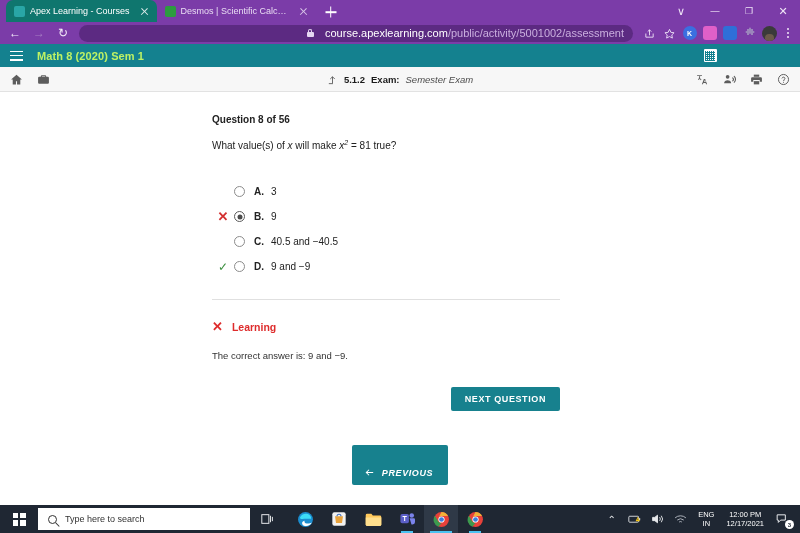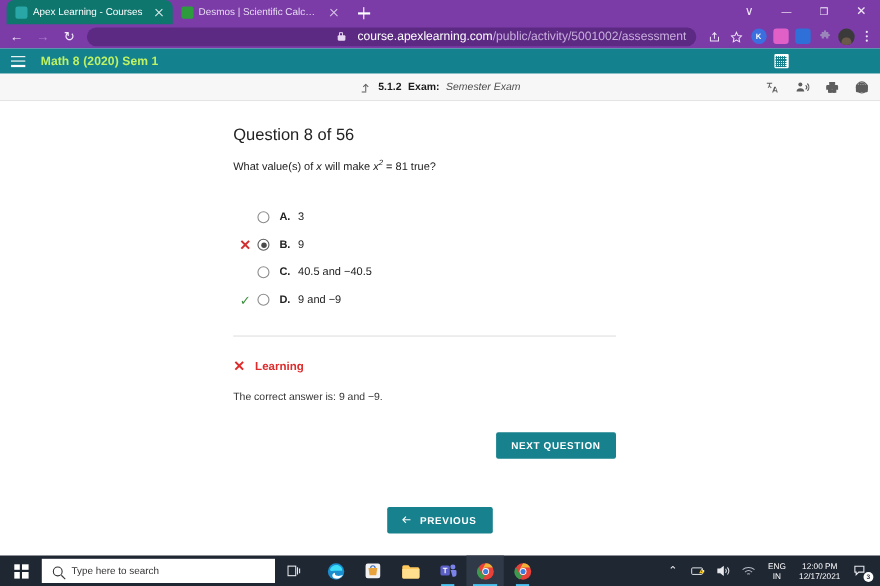--- a/index.html
+++ b/index.html
@@ -81,39 +81,39 @@
     content:""; position:absolute; inset:1.5px;
     background:
       repeating-linear-gradient(90deg,#14818f 0 1px, transparent 1px 2px),
       repeating-linear-gradient(0deg,#14818f 0 1px, transparent 1px 2px);
   }
   .brand-text { font-size: 10px; font-weight: bold; margin-top: 40px; }
 
   
   .apex-sub {
     height: 25px; background: #f7f7f7; border-bottom: 1px solid #e2e2e2;
-    display: flex; align-items: center; padding: 0 10px; position: relative; justify-content: flex-end;
+    display: flex; align-items: center; padding: 0 10px; position: relative;
   }
   .sub-left { display: flex; align-items: center; gap: 14px; }
   .ic { color: #5d5d5d; display: flex; align-items: center; justify-content: center; }
   .breadcrumb {
     position: absolute; left: 0; right: 0; display: flex; align-items: center; justify-content: center;
     gap: 6px; font-size: 9.5px; color: #3b3b3b; pointer-events: none;
   }
   .breadcrumb > * { pointer-events: auto; }
   .bc-num { font-weight: bold; color: #1b1b1b; }
   .bc-label { font-weight: bold; color: #1b1b1b; }
   .bc-value { color: #4d4d4d; font-style: italic; }
   .sub-right { position: absolute; right: 10px; display: flex; align-items: center; gap: 14px; }
 
   
   .page { position: relative; height: 411px; background: #fff; overflow: hidden; }
   .content { padding: 22px 0 0 0; }
   .inner { width: 348px; margin-left: 212px; }
-  .q-num { font-size: 15px; font-weight: normal; color: #222; }
+  .q-num { font-size: 10px; font-weight: bold; color: #222; }
   .q-text { font-size: 10px; color: #222; margin-top: 13px; line-height: 1.4; }
   .q-text i { font-style: italic; }
   .q-text sup { font-size: 7px; vertical-align: super; font-style: italic; }
 
   .options { margin-top: 26px; }
   .opt { display: flex; align-items: center; height: 25px; position: relative; }
   .opt-mark { width: 22px; flex: 0 0 22px; display: flex; align-items: center; justify-content: center; height: 25px; }
   .radio {
     width: 11px; height: 11px; border: 1.3px solid #8c8c8c; border-radius: 50%;
     flex: 0 0 11px; background: #fff; position: relative;
@@ -139,22 +139,22 @@
   .btn-teal {
     background: #17818e; color: #fff; border: none; border-radius: 2px;
     font-size: 9px; font-weight: bold; letter-spacing: .6px;
     padding: 7px 14px; cursor: pointer; font-family: "Liberation Sans", sans-serif;
   }
 
   .prev-wrap { position: absolute; left: 0; right: 0; bottom: 18px; display: flex; justify-content: center; }
   .btn-prev {
     background: #17818e; color: #fff; border: none; border-radius: 2px;
     font-size: 9px; font-weight: bold; letter-spacing: .6px;
-    padding: 6px 15px 7px 12px; display: flex; align-items: center; gap: 7px;
-    cursor: pointer; font-family: "Liberation Sans", sans-serif;
+    padding: 22px 15px 7px 12px; display: flex; align-items: center; gap: 7px;
+    cursor: pointer; font-family: "Liberation Sans", sans-serif; font-style: italic;
   }
 
   
   .taskbar {
     position: absolute; left: 0; bottom: 0; width: 800px; height: 28px;
     background: #1f2733; display: flex; align-items: center;
   }
   .start-btn { width: 38px; height: 28px; display: flex; align-items: center; justify-content: center; }
   .win-logo { width: 13px; height: 13px; display: grid; grid-template-columns: 1fr 1fr; grid-template-rows: 1fr 1fr; gap: 1.5px; }
   .win-logo i { background: #ffffff; display: block; }

